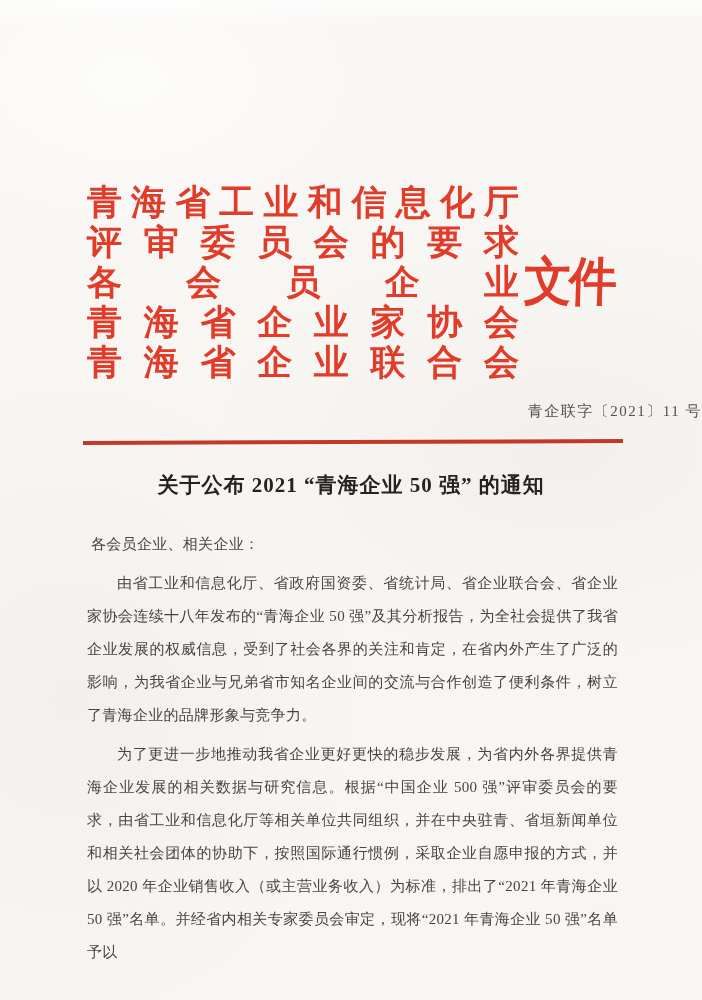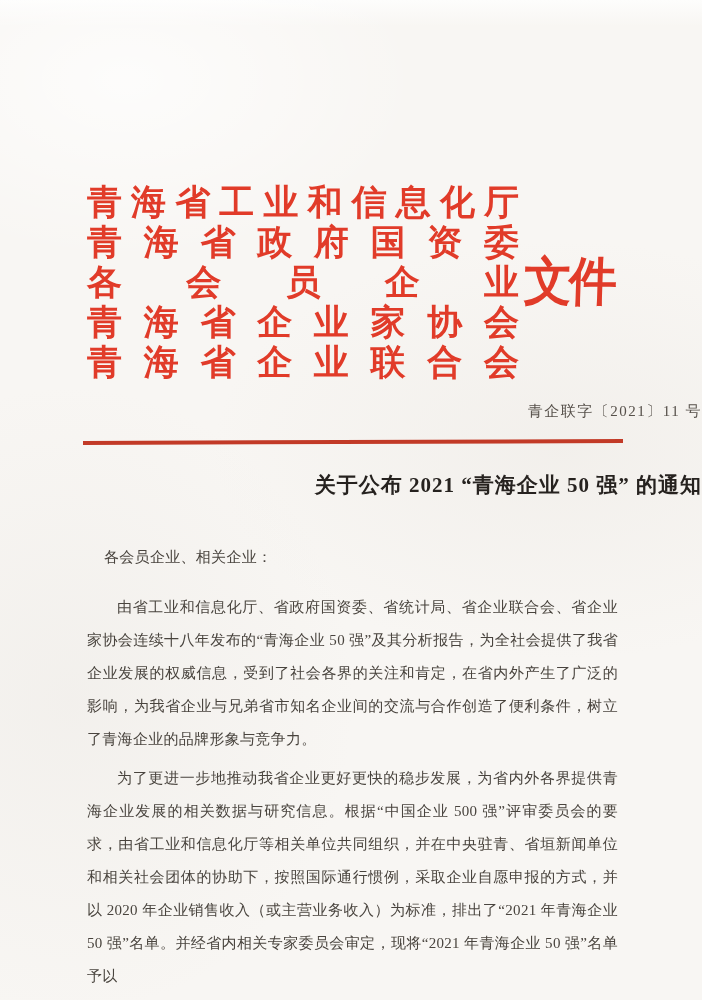--- a/index.html
+++ b/index.html
@@ -81,54 +81,54 @@
     background: var(--rule-red);
     transform: rotate(-0.2deg);
   }
 
   
   .notice-title {
     position: absolute;
     top: 471px;
     left: 0;
     width: 100%;
-    text-align: right;
+    text-align: center;
     font-size: 21px;
     font-weight: 700;
     letter-spacing: 1px;
     color: var(--title-ink);
   }
 
   
   .notice-body {
     position: absolute;
     left: 87px;
     top: 524px;
     width: 531px;
     font-size: 15px;
     line-height: 33px;
     color: var(--body-ink);
     text-align: justify;
     letter-spacing: 0.3px;
   }
-  .salutation { margin: 17px; }
+  .salutation { margin: 4px; }
   .body-para {
     margin-top: 6px;
     margin-bottom: 3px;
     text-indent: 2em;
   }
 </style>
 </head>
 <body>
 
 <div class="page">
 
   <div class="letterhead-issuers">
     <div class="issuer-line">青海省工业和信息化厅</div>
-    <div class="issuer-line">青海省政府国资委</div>
+    <div class="issuer-line">评审委员会的要求</div>
     <div class="issuer-line">各会员企业</div>
     <div class="issuer-line">青海省企业家协会</div>
     <div class="issuer-line">青海省企业联合会</div>
   </div>
 
   <div class="doc-word">文件</div>
 
   <div class="doc-number">青企联字〔2021〕11 号</div>
 
   <div class="red-rule"></div>

